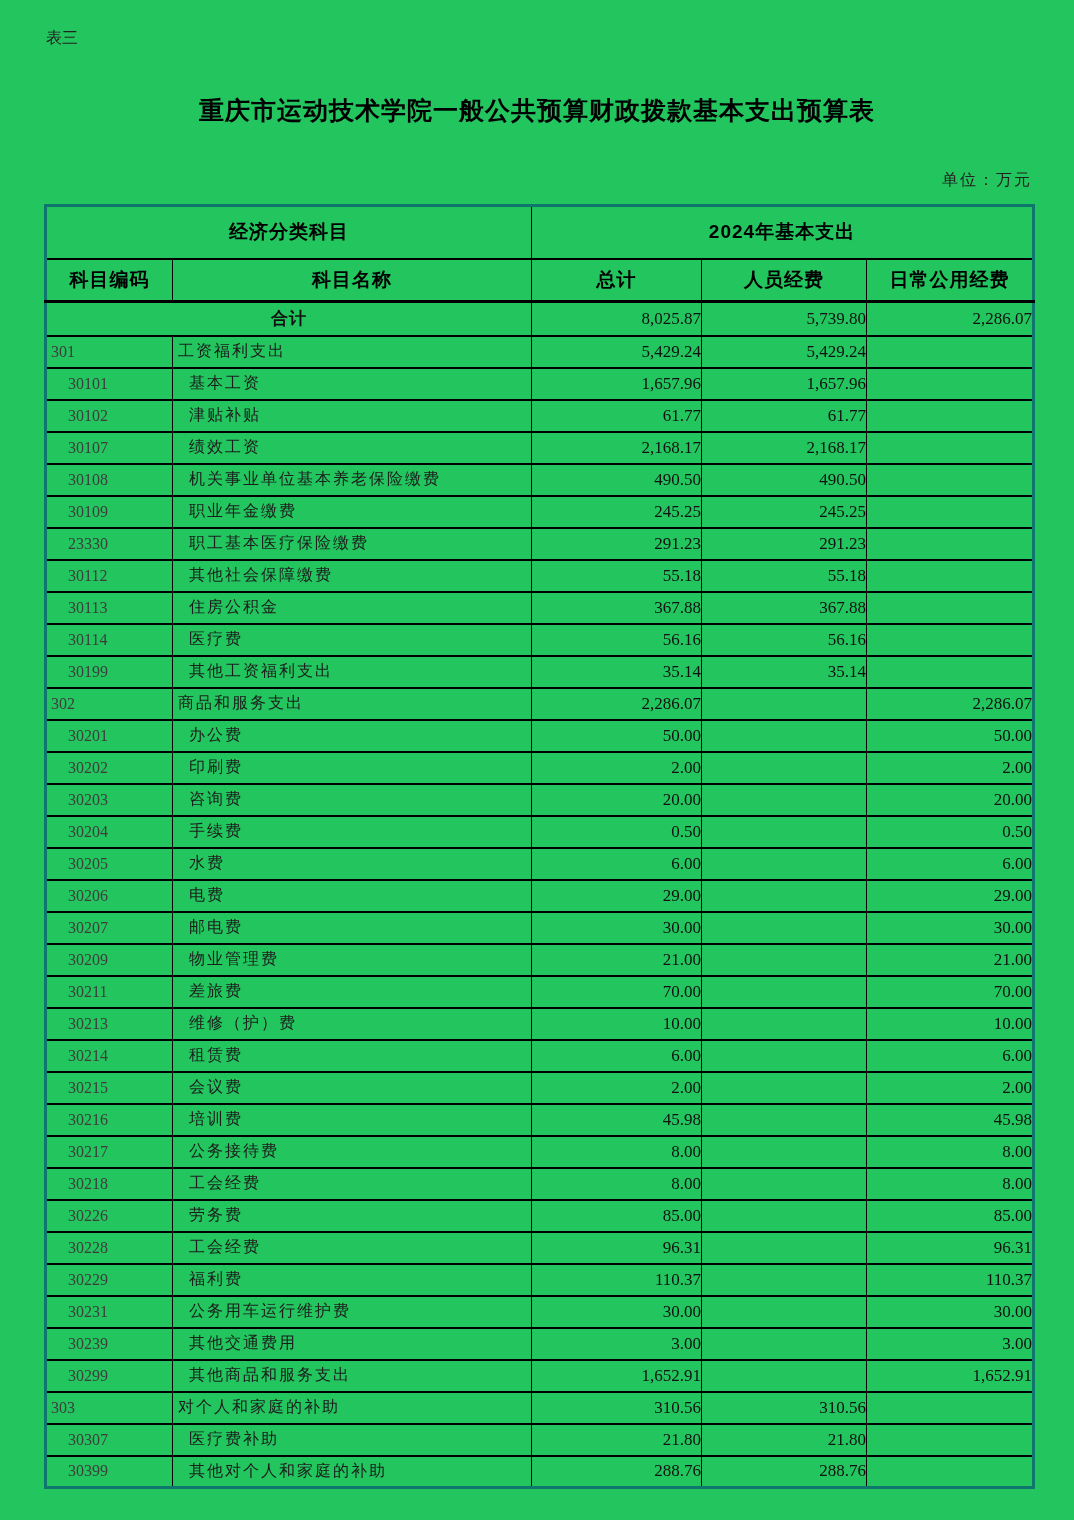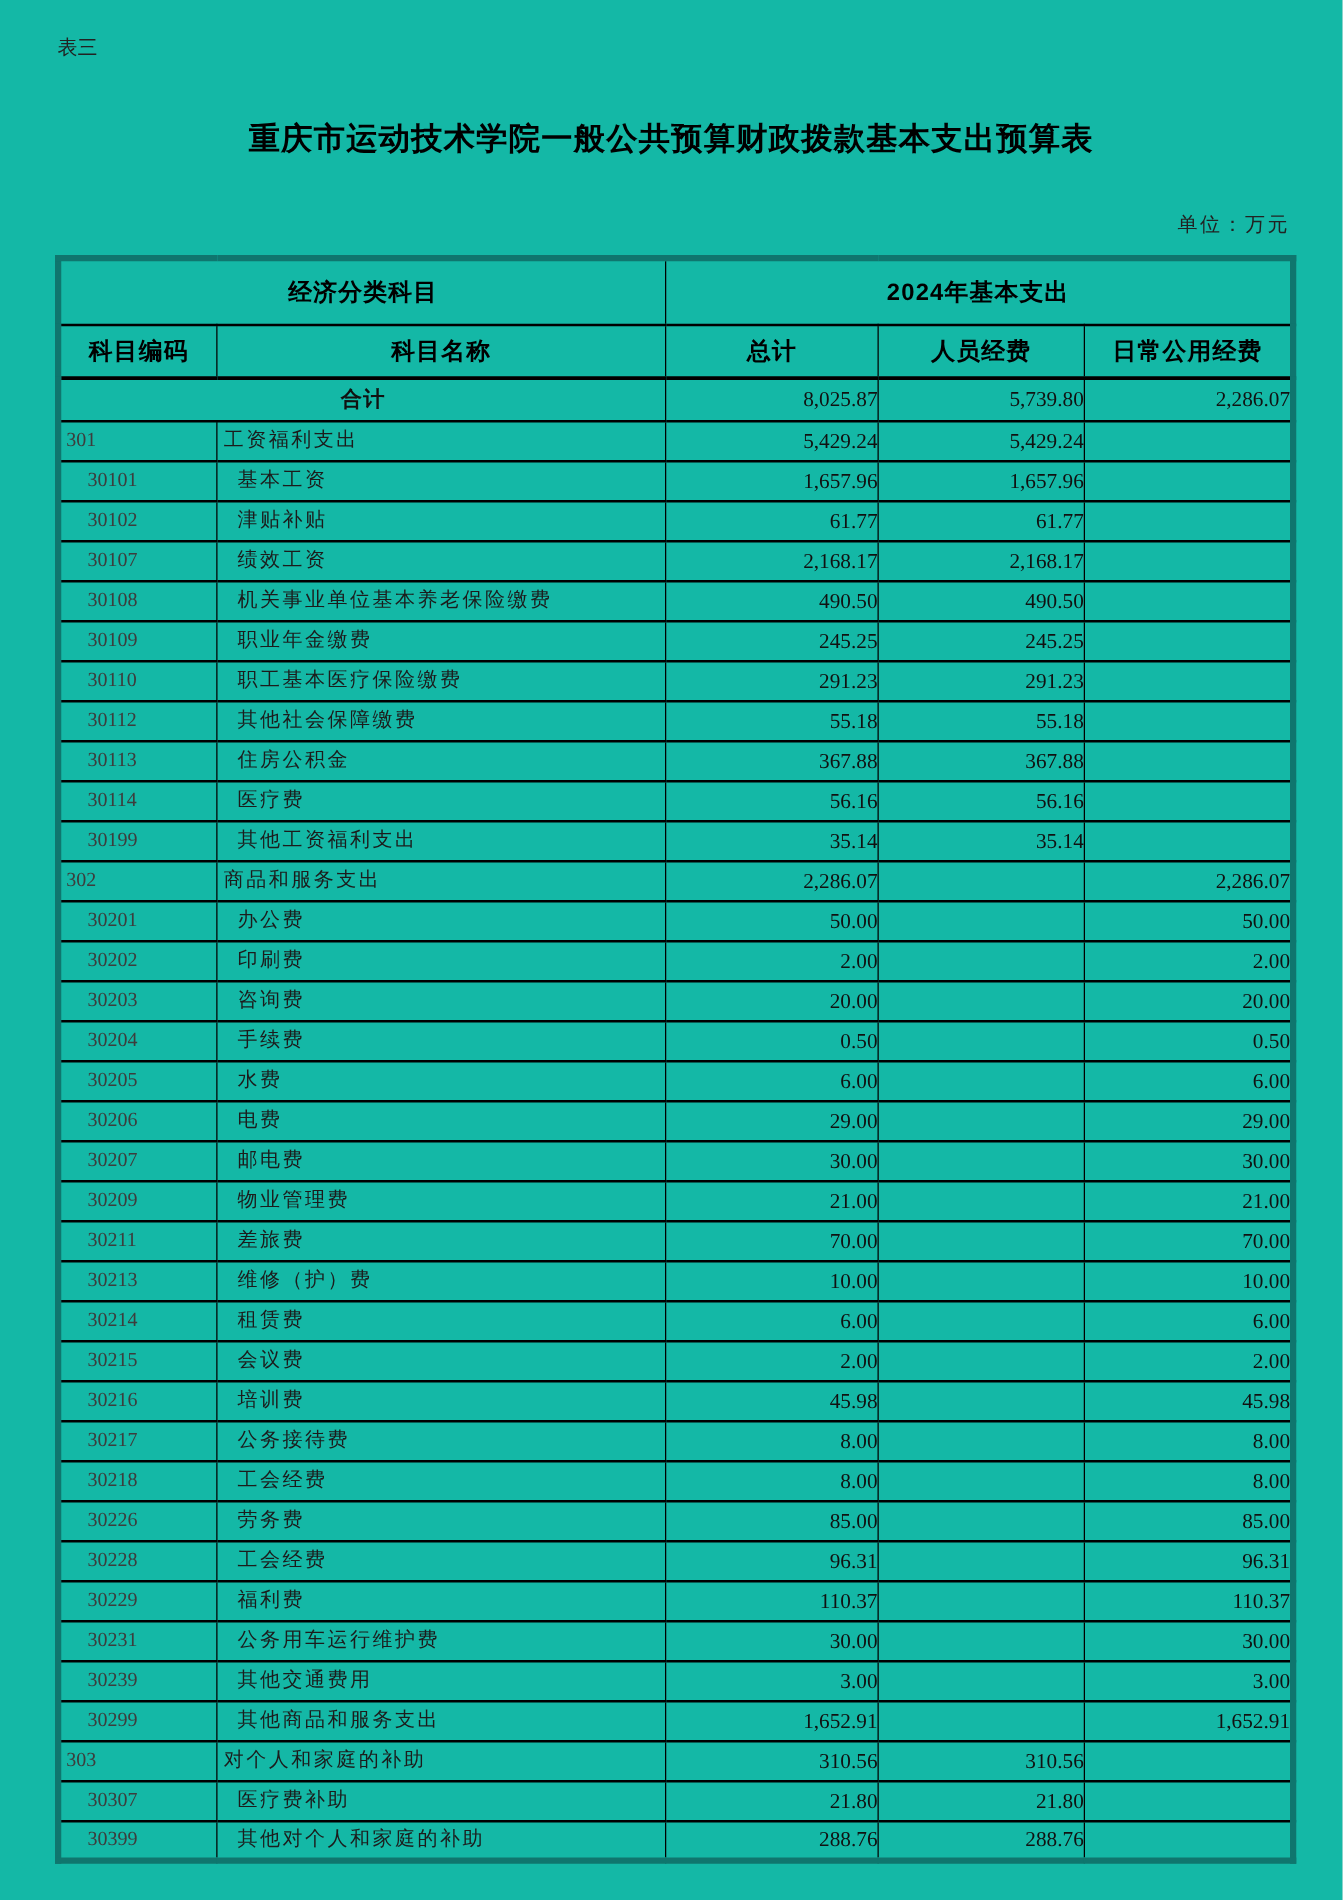--- a/index.html
+++ b/index.html
@@ -1,20 +1,20 @@
 <!DOCTYPE html>
 <html><head>
 <meta charset="utf-8">
 <style>
   html, body { margin: 0; padding: 0; background: #e8e8e8; }
   .page {
     position: relative;
     width: 1074px;
     height: 1520px;
-    background: #14b8a6;
+    background: #22c55e;
     margin: 0 auto;
     font-family: "Liberation Serif", serif;
     color: #111;
     overflow: hidden;
   }
   .corner-label {
     position: absolute;
     left: 46px;
     top: 28px;
     font-size: 16px;
@@ -40,21 +40,21 @@
     color: #222;
     letter-spacing: 2px;
   }
   table.budget {
     position: absolute;
     left: 44px;
     top: 204px;
     width: 988px;
     border-collapse: collapse;
     table-layout: fixed;
-    border: 5px solid #0f766e;
+    border: 3px solid #0f766e;
   }
   table.budget th, table.budget td {
     border: 1.5px solid #000;
     border-top-width: 2px;
     border-bottom-width: 2px;
     padding: 0;
     overflow: hidden;
     white-space: nowrap;
   }
   thead tr.h1 { height: 53px; }
@@ -176,21 +176,21 @@
           <td class="cell-num"></td>
         </tr>
         <tr class="data-row">
           <td class="cell-code lv2">30109</td>
           <td class="cell-name lv2">职业年金缴费</td>
           <td class="cell-num">245.25</td>
           <td class="cell-num">245.25</td>
           <td class="cell-num"></td>
         </tr>
         <tr class="data-row">
-          <td class="cell-code lv2">30110</td>
+          <td class="cell-code lv2">23330</td>
           <td class="cell-name lv2">职工基本医疗保险缴费</td>
           <td class="cell-num">291.23</td>
           <td class="cell-num">291.23</td>
           <td class="cell-num"></td>
         </tr>
         <tr class="data-row">
           <td class="cell-code lv2">30112</td>
           <td class="cell-name lv2">其他社会保障缴费</td>
           <td class="cell-num">55.18</td>
           <td class="cell-num">55.18</td>

